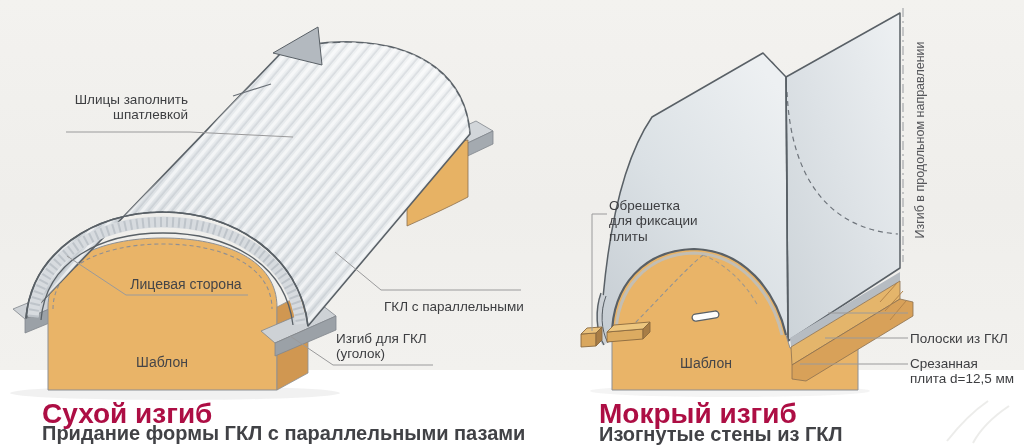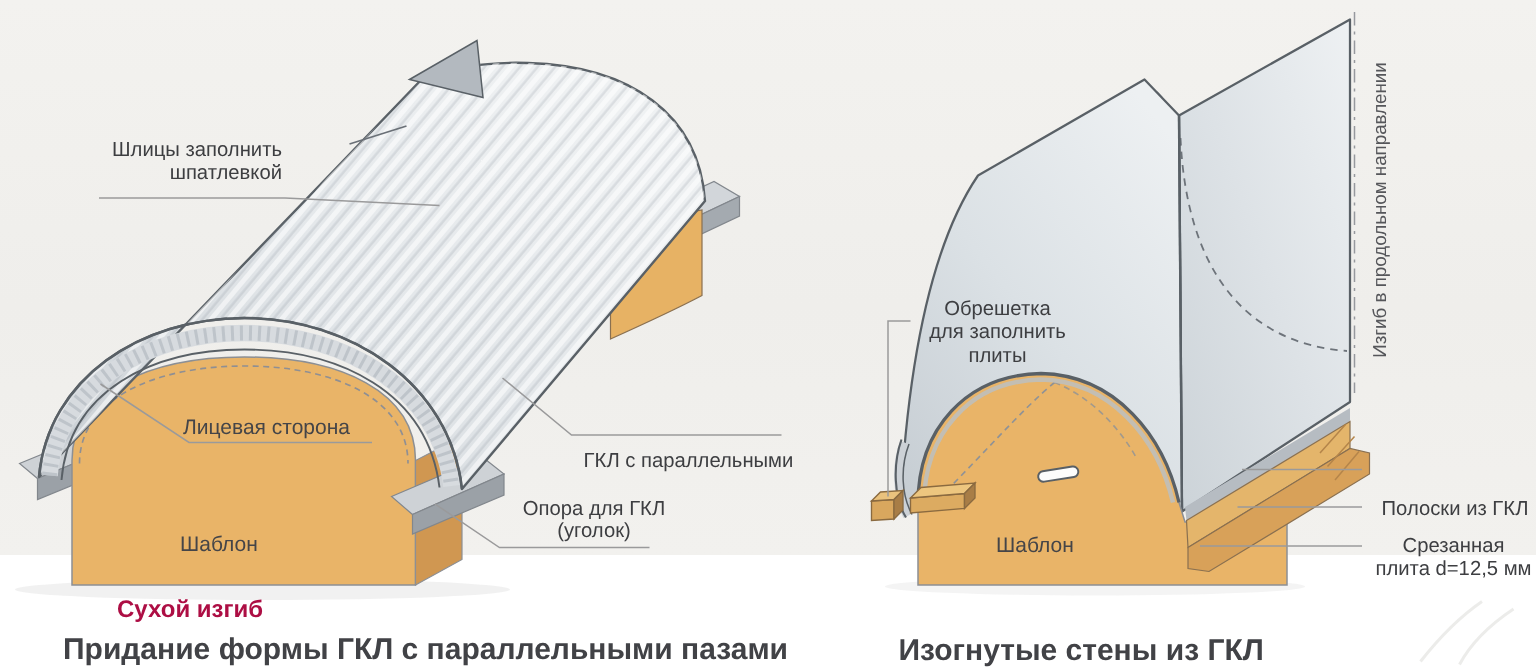--- a/index.html
+++ b/index.html
@@ -5,26 +5,26 @@
   :root{
     --background:#f1f0ed; --accent_title:#ad0e44; --label_text:#3d3e41;
     --subtitle_text:#414246; --wood:#e9b468; --sheet:#dfe3e7;
   }
   html,body{margin:0;padding:0;}
   body{width:1024px;height:446px;overflow:hidden;
        font-family:"Liberation Sans","DejaVu Sans",sans-serif;}
   .canvas{position:relative;width:1024px;height:370px;
           background:linear-gradient(180deg,#f3f2ef 0%,#efeeeb 55%,#f2f1ee 100%);}
   svg.illustration{position:absolute;left:0;top:0;}
-  .label{position:absolute;font-size:13.5px;line-height:1.14;color:var(--label_text);text-align:center;}
+  .label{position:absolute;font-size:13.5px;line-height:1.14;color:var(--label_text);}
   .label div{white-space:nowrap;}
-  .label.center{text-align:left;}
+  .label.center{text-align:center;}
   .label.right{text-align:right;}
   .on-wood{font-size:14px;color:#454548;}
-  .title{position:absolute;font-size:16px;font-weight:bold;color:var(--accent_title);white-space:nowrap;margin-left:36px;}
+  .title{position:absolute;font-size:28px;font-weight:bold;color:var(--accent_title);white-space:nowrap;}
   .subtitle{position:absolute;font-size:20px;font-weight:bold;color:var(--subtitle_text);white-space:nowrap;}
   .vlabel{position:absolute;left:913px;top:240px;width:200px;text-align:center;
           font-size:12.5px;color:#55565a;transform:rotate(-90deg);transform-origin:0 0;white-space:nowrap;}
 </style>
 </head>
 <body>
 
 <div class="canvas">
 
   <svg class="illustration" width="1024" height="446" viewBox="0 0 1024 446">
@@ -151,33 +151,34 @@
   <div class="label right" style="left:48px;top:92px;width:140px;">
     <div>Шлицы заполнить</div>
     <div>шпатлевкой</div>
   </div>
   <div class="label center on-wood" style="left:122px;top:277px;width:128px;">Лицевая сторона</div>
   <div class="label center on-wood" style="left:120px;top:355px;width:84px;">Шаблон</div>
   <div class="label" style="left:384px;top:251px;width:150px;margin-top:48px;">
     <div>ГКЛ с параллельными</div>
   </div>
   <div class="label" style="left:336px;top:331px;width:120px;">
-    <div>Опора для ГКЛ</div>
+    <div>Изгиб для ГКЛ</div>
     <div>(уголок)</div>
   </div>
 
   <div class="label" style="left:609px;top:198px;width:112px;">
     <div>Обрешетка</div>
-    <div>для заполнить</div>
+    <div>для фиксации</div>
     <div>плиты</div>
   </div>
   <div class="label center on-wood" style="left:664px;top:356px;width:84px;">Шаблон</div>
   <div class="vlabel">Изгиб в продольном направлении</div>
   <div class="label" style="left:910px;top:331px;width:120px;">Полоски из ГКЛ</div>
   <div class="label" style="left:910px;top:356px;width:118px;">
     <div>Срезанная</div>
     <div>плита d=12,5 мм</div>
   </div>
 
   <div class="title" style="left:42px;top:398px;">Сухой изгиб</div>
   <div class="subtitle" style="left:42px;top:422px;">Придание формы ГКЛ с параллельными пазами</div>
+  <div class="title" style="left:599px;top:398px;">Мокрый изгиб</div>
   <div class="subtitle" style="left:599px;top:423px;">Изогнутые стены из ГКЛ</div>
 </div>
 
 </body></html>

